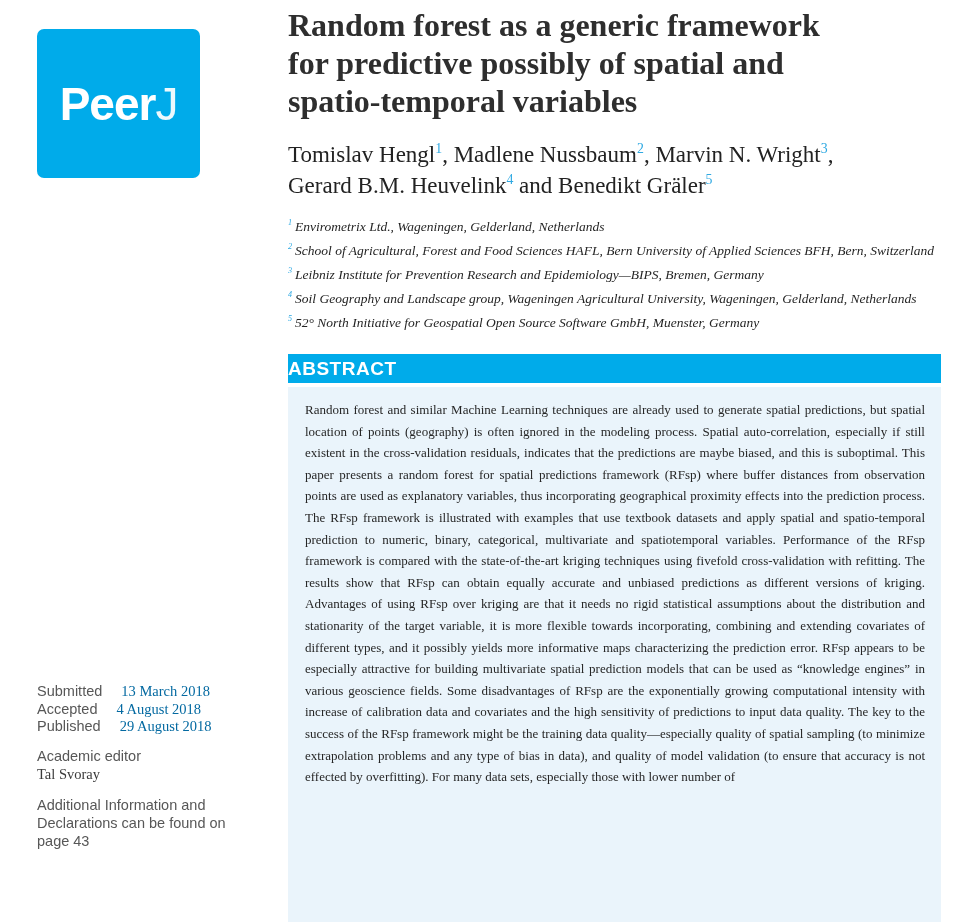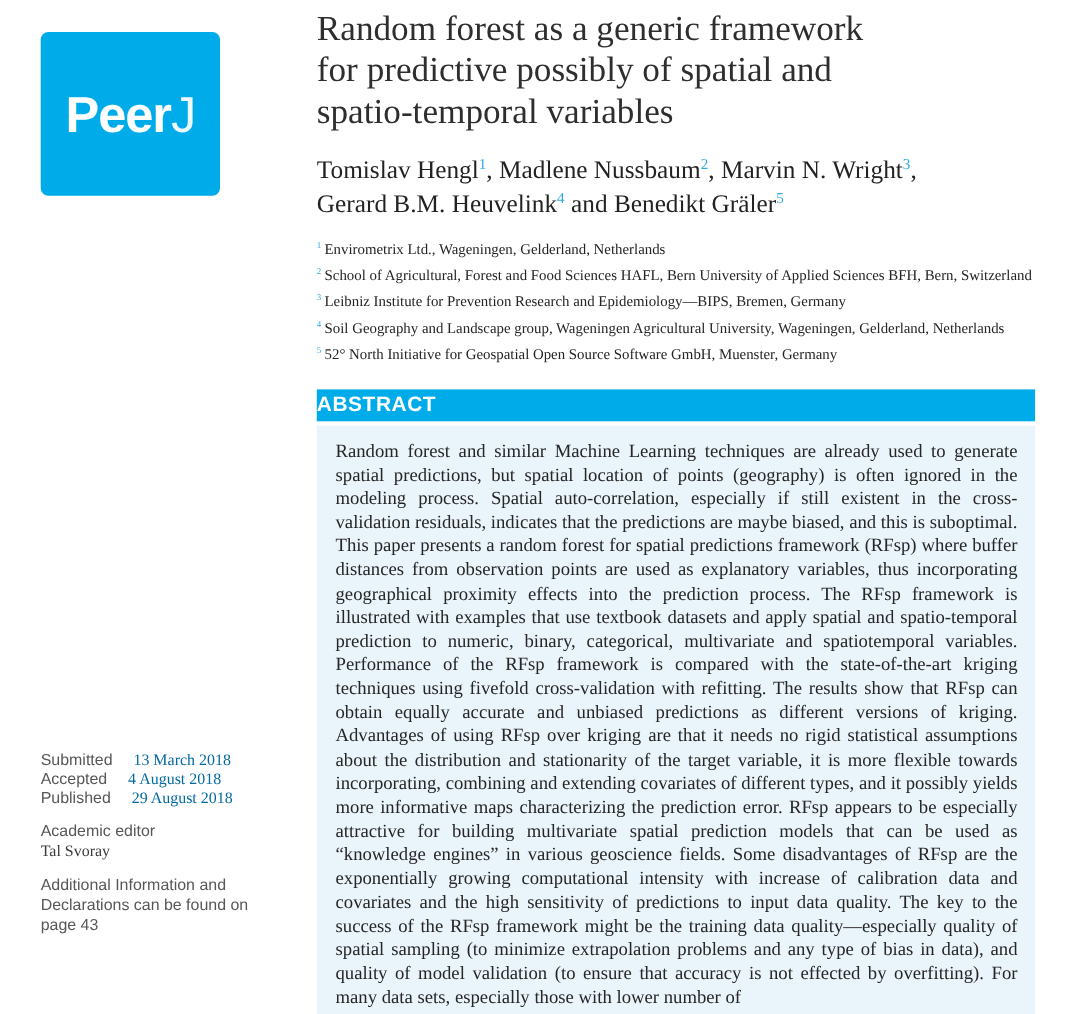--- a/index.html
+++ b/index.html
@@ -44,50 +44,50 @@
   .side-block .side-label{display:block;margin-bottom:1px;}
   .sans-note{
     font-family:"Liberation Sans", sans-serif;
     color:var(--label-gray);line-height:18px;
   }
 
   
   .main{position:absolute;left:288px;top:0;width:653px;}
   .paper-title{
     margin-top:6px;
-    font-size:32px;line-height:38px;font-weight:normal;color:#2e2e2e;
+    font-size:32px;line-height:38px;font-weight:bold;color:#2e2e2e;
   }
   .authors{
     margin-top:16px;font-size:23px;line-height:26px;color:#222;
   }
   .authors sup,.aff sup{
     color:var(--sup);font-size:60%;
   }
   .affiliations{
     margin-top:16px;font-size:13.5px;line-height:15.5px;color:#242424;
   }
-  .aff{padding-left:12px;text-indent:-12px;margin-bottom:5px;}
+  .aff{padding-left:12px;text-indent:-12px;margin-bottom:5px;font-style:italic;}
   .aff sup{margin-right:3px;}
 
   .abstract-bar{
     position:absolute;left:288px;top:354px;width:653px;height:29px;
     background:var(--brand);
   }
   .abstract-heading{
     font-family:"Liberation Sans", sans-serif;
     color:#ffffff;font-weight:bold;font-size:19px;line-height:29px;
     letter-spacing:.5px;
   }
   .abstract-body{
     position:absolute;left:288px;top:387px;width:653px;height:600px;
     background:var(--abstract-bg);
     padding:12px 16px 0 17px;
   }
   .abstract-text{
-    font-size:17px;line-height:21.6px;text-align:justify;color:#262626;
+    font-size:13px;line-height:21.6px;text-align:justify;color:#262626;
   }
 </style>
 </head>
 <body>
 
 <div class="logo">
   <div class="logo-text"><span>Peer</span><span class="j">J</span></div>
 </div>
 
 <div class="sidebar-info">

